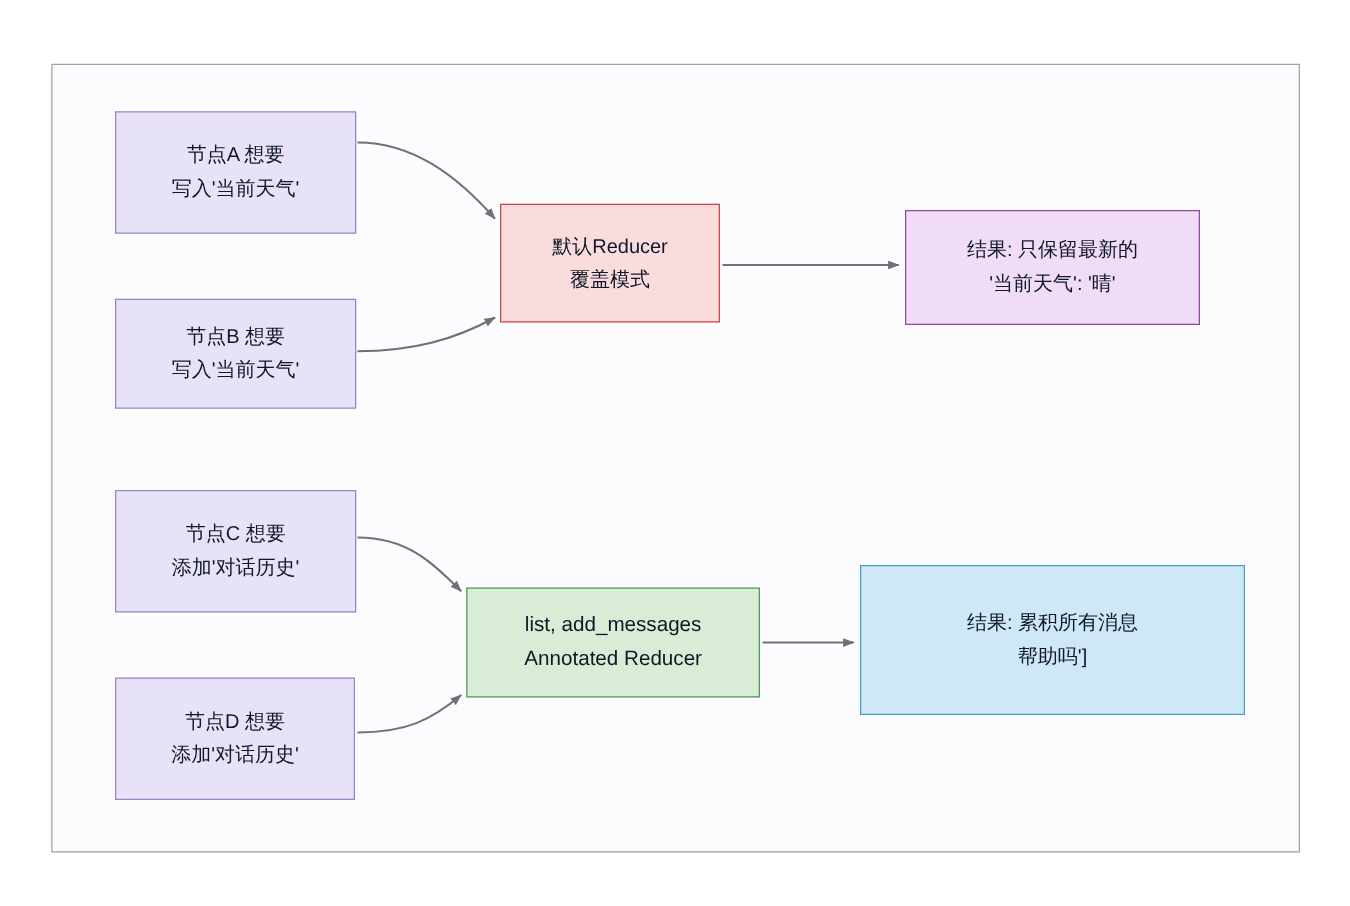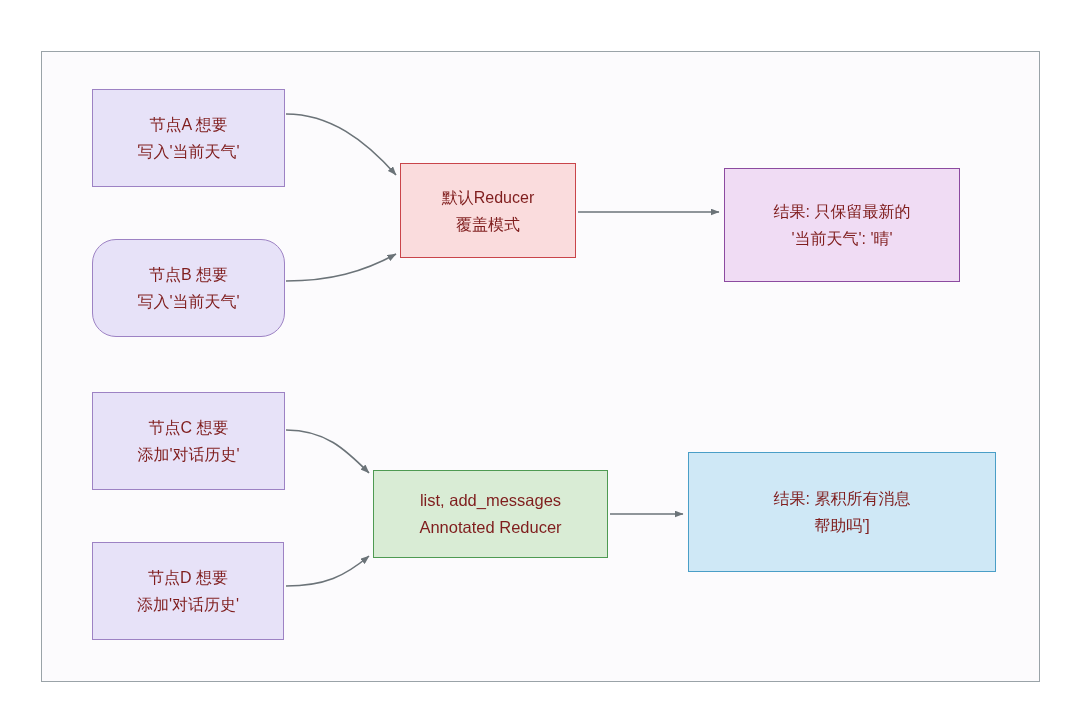--- a/index.html
+++ b/index.html
@@ -51,21 +51,21 @@
   
   .node {
     position: absolute;
     box-sizing: border-box;
     display: flex;
     flex-direction: column;
     align-items: center;
     justify-content: center;
     text-align: center;
     font-size: 16px;
-    color: #7f1d1d;
+    color: #0f172a;
     line-height: 27px;
     border-width: 1.3px;
     border-style: solid;
   }
   .node .ln { display: block; white-space: nowrap; }
 
   .node.purple {
     background: #e7e2f8;
     border-color: #9d82c4;
   }
@@ -81,27 +81,27 @@
     background: #d9ecd5;
     border-color: #4e9a52;
   }
   .node.blue {
     background: #cfe8f6;
     border-color: #4a9ec7;
   }
 
   
   #node-a  { left: 92px;  top: 89px;  width: 193px; height: 98px; }
-  #node-b  { left: 92px;  top: 239px; width: 193px; height: 98px; border-radius: 24px; }
+  #node-b  { left: 92px;  top: 239px; width: 193px; height: 88px; }
   #node-c  { left: 92px;  top: 392px; width: 193px; height: 98px; }
   #node-d  { left: 92px;  top: 542px; width: 192px; height: 98px; }
   #reducer-default { left: 400px; top: 163px; width: 176px; height: 95px; }
   #reducer-annotated { left: 373px; top: 470px; width: 235px; height: 88px;
                        font-size: 16.5px; }
-  #result-overwrite { left: 724px; top: 168px; width: 236px; height: 114px; align-items: center; }
+  #result-overwrite { left: 724px; top: 168px; width: 236px; height: 92px; align-items: center; }
   #result-accumulate { left: 688px; top: 452px; width: 308px; height: 120px; }
 
   svg.edges {
     position: absolute;
     left: 0;
     top: 0;
     width: 1080px;
     height: 725px;
     pointer-events: none;
   }

